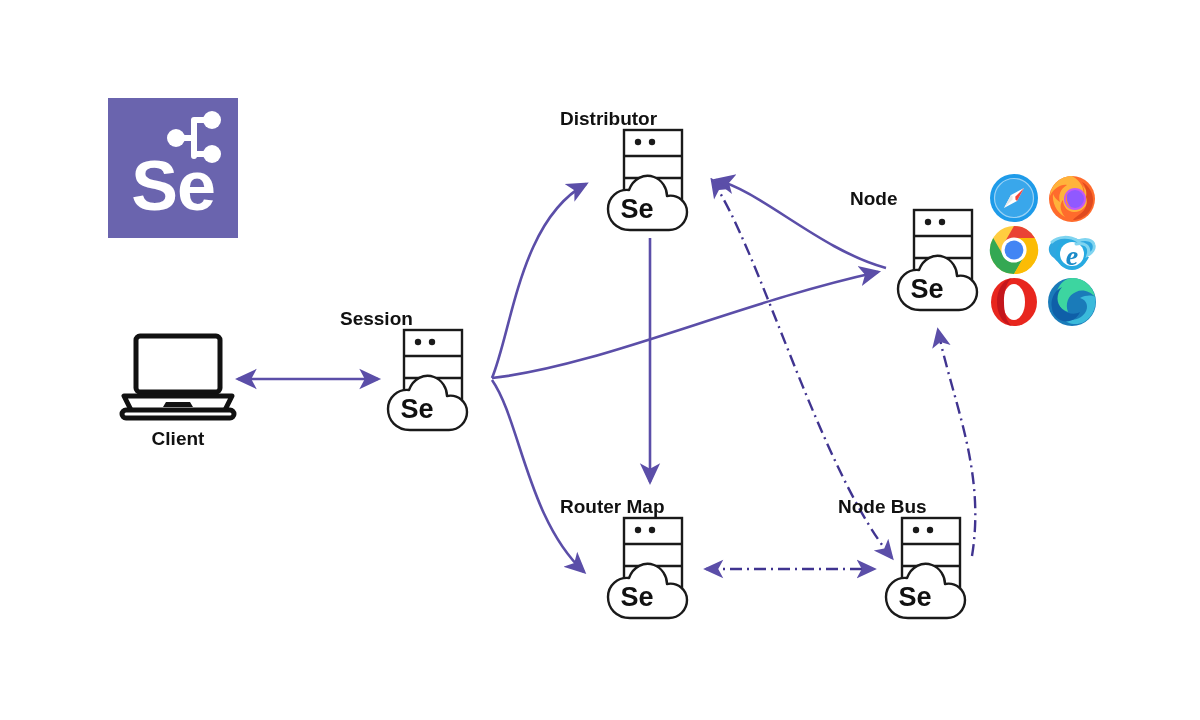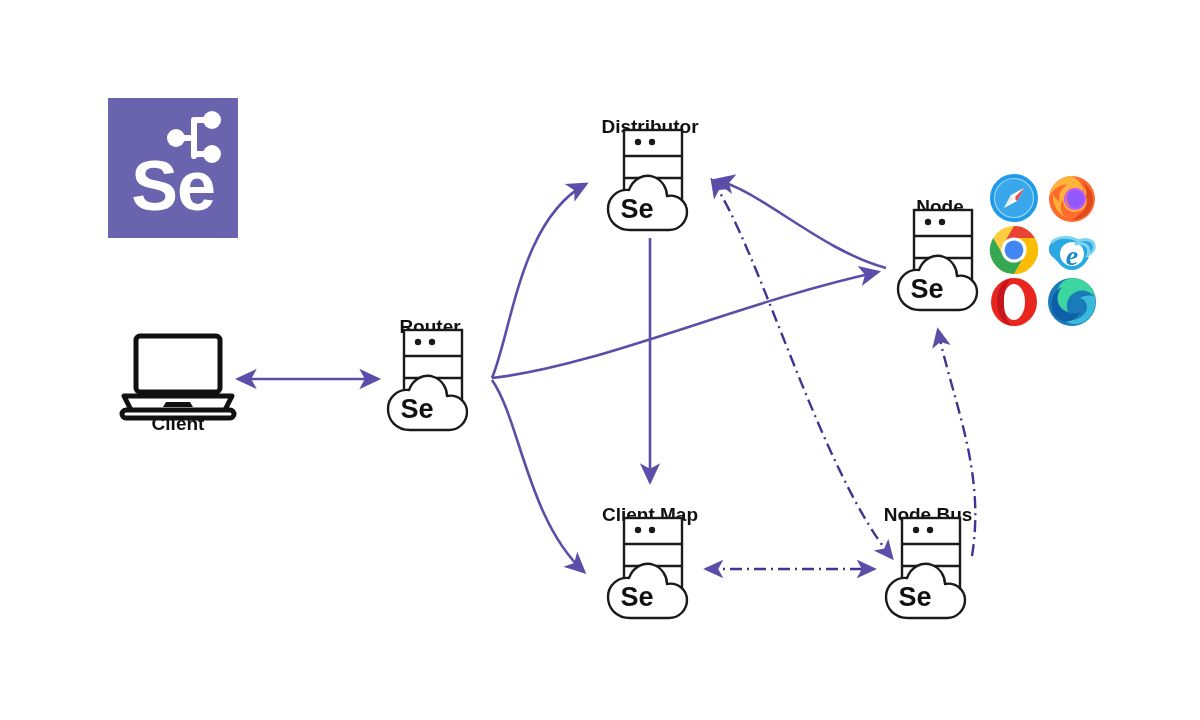--- a/index.html
+++ b/index.html
@@ -57,23 +57,22 @@
   }
 
   
   .node {
     position: absolute;
     width: 120px;
   }
   .node-label {
     position: absolute;
     left: -30px;
-    top: 16px;
+    top: 8px;
     width: 180px;
-    text-align: center;
     font-size: 19px;
     font-weight: bold;
     color: #111111;
     white-space: nowrap;
     font-family: "Liberation Sans", sans-serif;
   }
   .node-gfx {
     position: absolute;
     left: 0;
     top: 26px;
@@ -91,21 +90,21 @@
   .client-gfx {
     position: absolute;
     left: 0;
     top: 0;
     width: 120px;
     height: 92px;
   }
   .client-label {
     position: absolute;
     left: -30px;
-    top: 83px;
+    top: 98px;
     width: 180px;
     text-align: center;
     font-size: 19px;
     font-weight: bold;
     color: #111111;
     font-family: "Liberation Sans", sans-serif;
   }
 
   
   .browsers {
@@ -178,21 +177,21 @@
     <svg class="client-gfx" viewBox="0 0 120 92">
       <rect x="18" y="6" width="84" height="56" rx="4" fill="#ffffff" stroke="#111111" stroke-width="5"></rect>
       <path d="M6,66 L114,66 L106,82 L14,82 Z" fill="#ffffff" stroke="#111111" stroke-width="5" stroke-linejoin="round"></path>
       <rect x="4" y="80" width="112" height="8" rx="4" fill="#ffffff" stroke="#111111" stroke-width="5"></rect>
       <path d="M48,72 L72,72 L75,77 L45,77 Z" fill="#111111"></path>
     </svg>
     <div class="client-label">Client</div>
   </div>
 
   <div class="node" style="left:370px; top:300px;">
-    <div class="node-label">Router</div>
+    <div class="node-label">Session</div>
     <svg class="node-gfx" viewBox="0 0 120 110">
       <rect x="34" y="4" width="58" height="82" fill="#ffffff" stroke="#1a1a1a" stroke-width="2.4"></rect>
       <line x1="34" y1="30" x2="92" y2="30" stroke="#1a1a1a" stroke-width="2.4"></line>
       <line x1="34" y1="52" x2="92" y2="52" stroke="#1a1a1a" stroke-width="2.4"></line>
       <circle cx="48" cy="16" r="3.2" fill="#1a1a1a"></circle>
       <circle cx="62" cy="16" r="3.2" fill="#1a1a1a"></circle>
       <path d="M40,104 C26,104 18,94 18,83 C18,71 28,63 39,64 C43,53 54,47 64,51 C72,54 77,62 77,70 C88,68 97,76 97,86 C97,96 89,104 79,104 Z" fill="#ffffff" stroke="#1a1a1a" stroke-width="2.4" stroke-linejoin="round"></path>
       <text x="47" y="92" font-family="Liberation Sans, sans-serif" font-size="27" font-weight="bold" fill="#111111" text-anchor="middle">Se</text>
     </svg>
   </div>
@@ -217,21 +216,21 @@
       <line x1="34" y1="30" x2="92" y2="30" stroke="#1a1a1a" stroke-width="2.4"></line>
       <line x1="34" y1="52" x2="92" y2="52" stroke="#1a1a1a" stroke-width="2.4"></line>
       <circle cx="48" cy="16" r="3.2" fill="#1a1a1a"></circle>
       <circle cx="62" cy="16" r="3.2" fill="#1a1a1a"></circle>
       <path d="M40,104 C26,104 18,94 18,83 C18,71 28,63 39,64 C43,53 54,47 64,51 C72,54 77,62 77,70 C88,68 97,76 97,86 C97,96 89,104 79,104 Z" fill="#ffffff" stroke="#1a1a1a" stroke-width="2.4" stroke-linejoin="round"></path>
       <text x="47" y="92" font-family="Liberation Sans, sans-serif" font-size="27" font-weight="bold" fill="#111111" text-anchor="middle">Se</text>
     </svg>
   </div>
 
   <div class="node" style="left:590px; top:488px;">
-    <div class="node-label">Client Map</div>
+    <div class="node-label">Router Map</div>
     <svg class="node-gfx" viewBox="0 0 120 110">
       <rect x="34" y="4" width="58" height="82" fill="#ffffff" stroke="#1a1a1a" stroke-width="2.4"></rect>
       <line x1="34" y1="30" x2="92" y2="30" stroke="#1a1a1a" stroke-width="2.4"></line>
       <line x1="34" y1="52" x2="92" y2="52" stroke="#1a1a1a" stroke-width="2.4"></line>
       <circle cx="48" cy="16" r="3.2" fill="#1a1a1a"></circle>
       <circle cx="62" cy="16" r="3.2" fill="#1a1a1a"></circle>
       <path d="M40,104 C26,104 18,94 18,83 C18,71 28,63 39,64 C43,53 54,47 64,51 C72,54 77,62 77,70 C88,68 97,76 97,86 C97,96 89,104 79,104 Z" fill="#ffffff" stroke="#1a1a1a" stroke-width="2.4" stroke-linejoin="round"></path>
       <text x="47" y="92" font-family="Liberation Sans, sans-serif" font-size="27" font-weight="bold" fill="#111111" text-anchor="middle">Se</text>
     </svg>
   </div>

